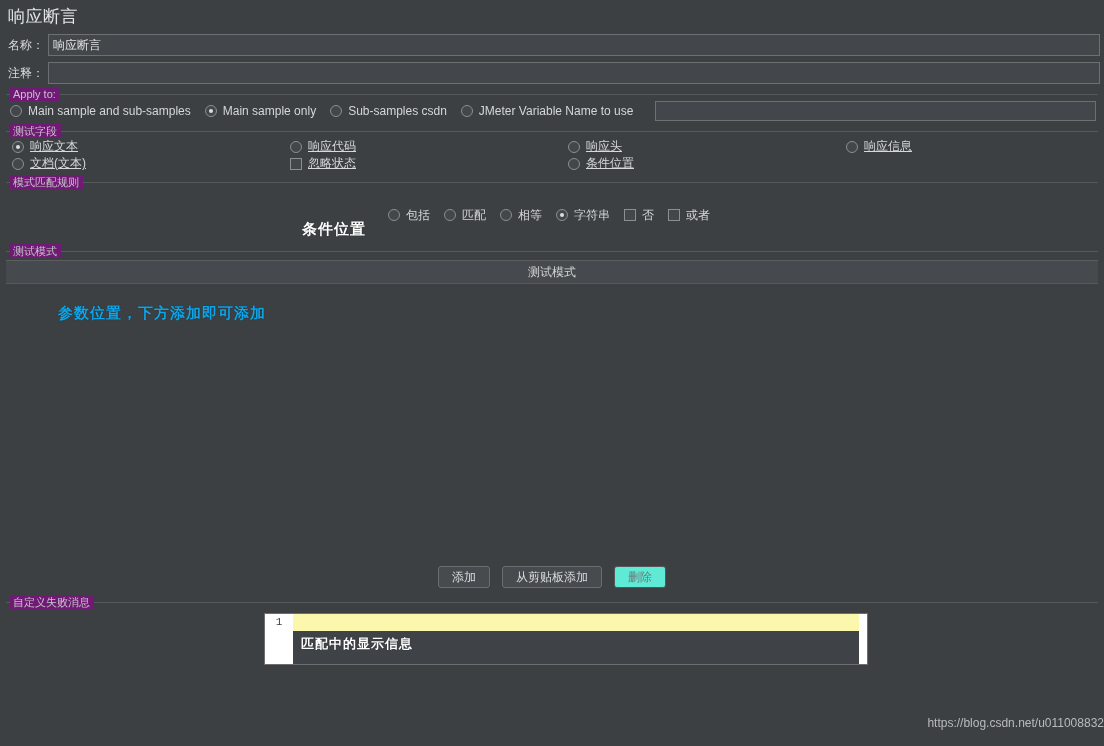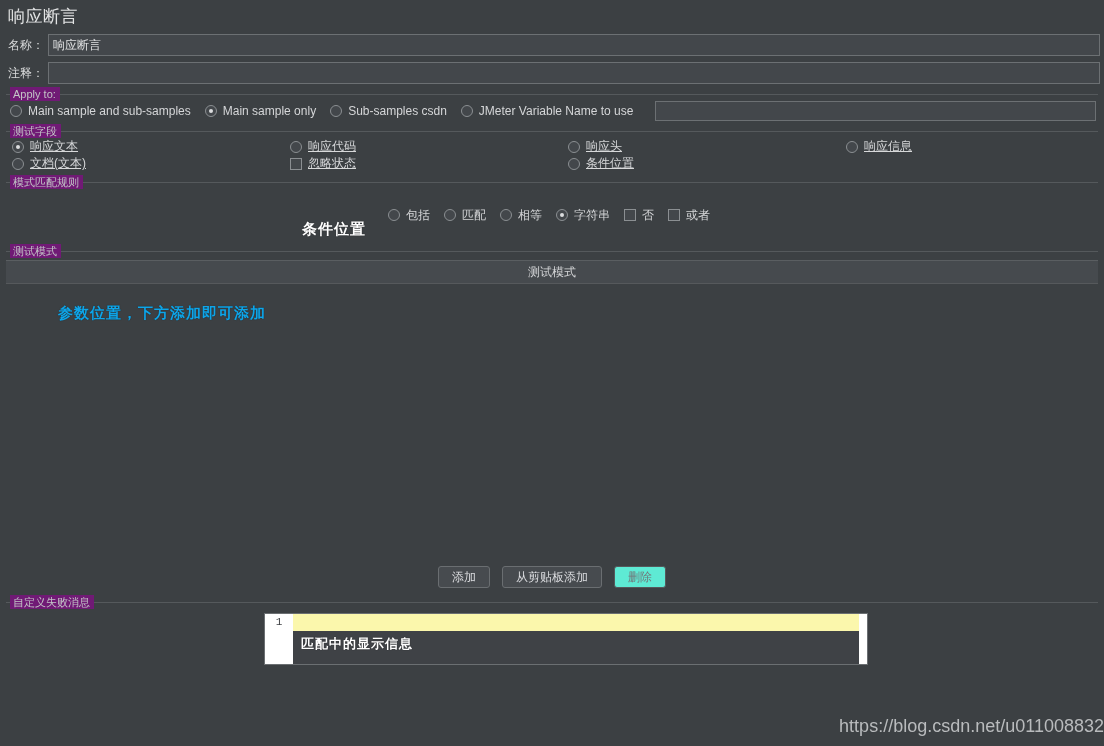--- a/index.html
+++ b/index.html
@@ -264,21 +264,21 @@
     font-weight: bold;
     color: #ffffff;
     letter-spacing: 1px;
     text-shadow: 0 0 1px rgba(0,0,0,.6);
     white-space: nowrap;
   }
   .watermark {
     position: absolute;
     right: 0px;
     top: 716px;
-    font-size: 18px;
+    font-size: 12px;
     color: #b9bbbd;
     letter-spacing: 0px;
     white-space: nowrap;
   }
 </style>
 </head>
 <body>
 
 <div class="win-title">响应断言</div>
 

